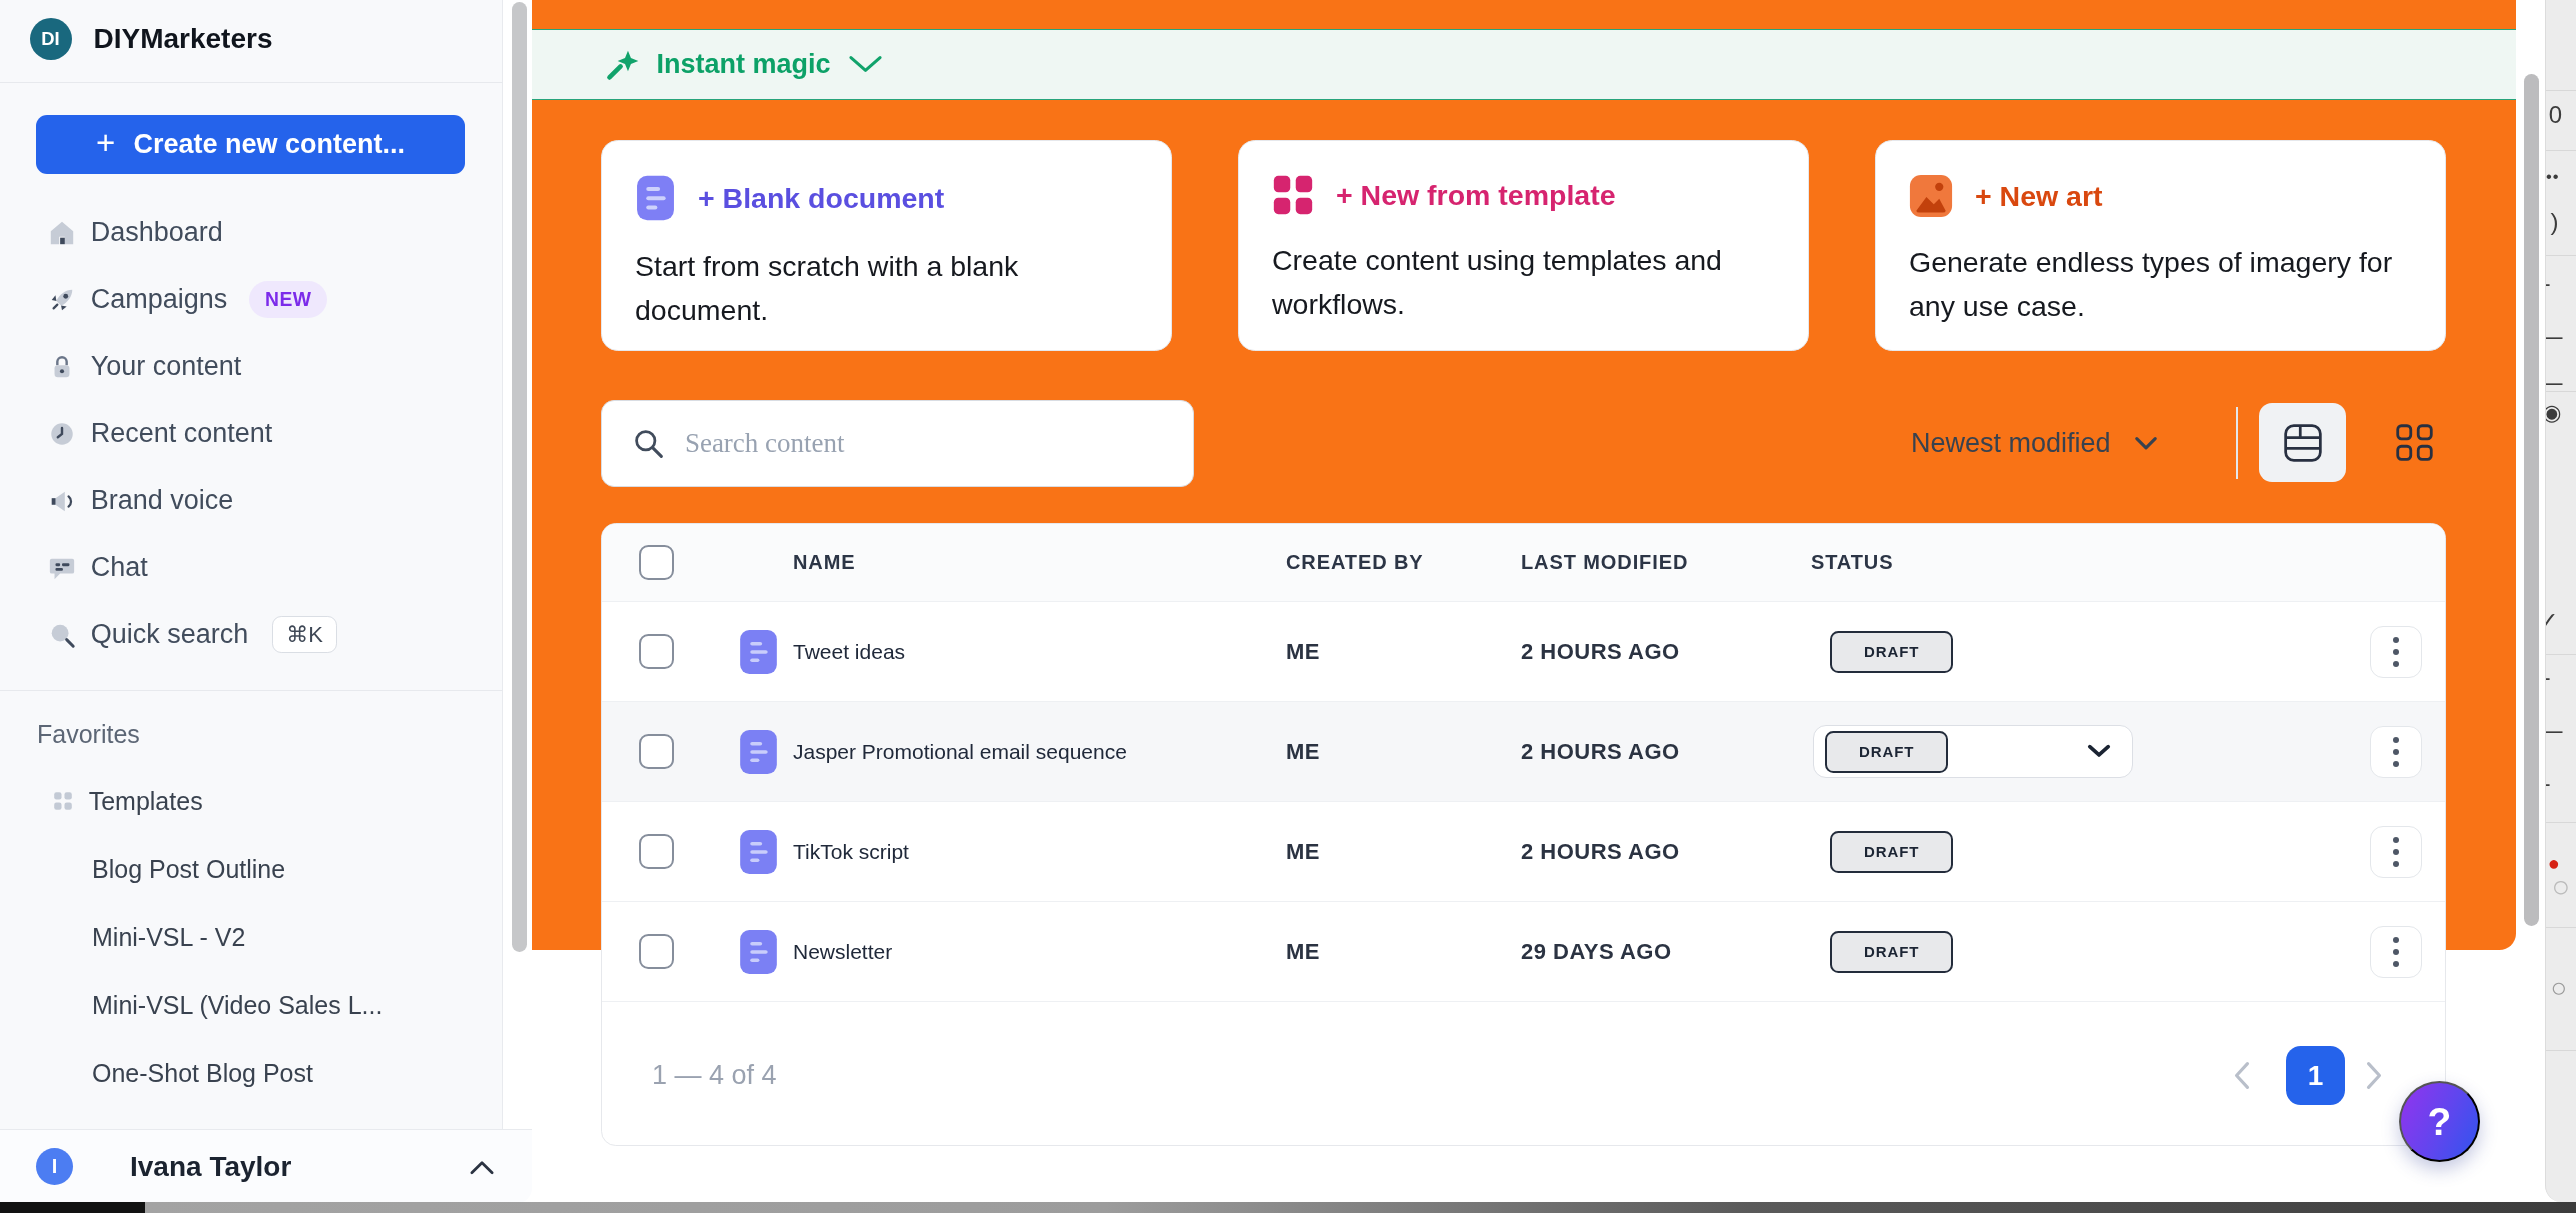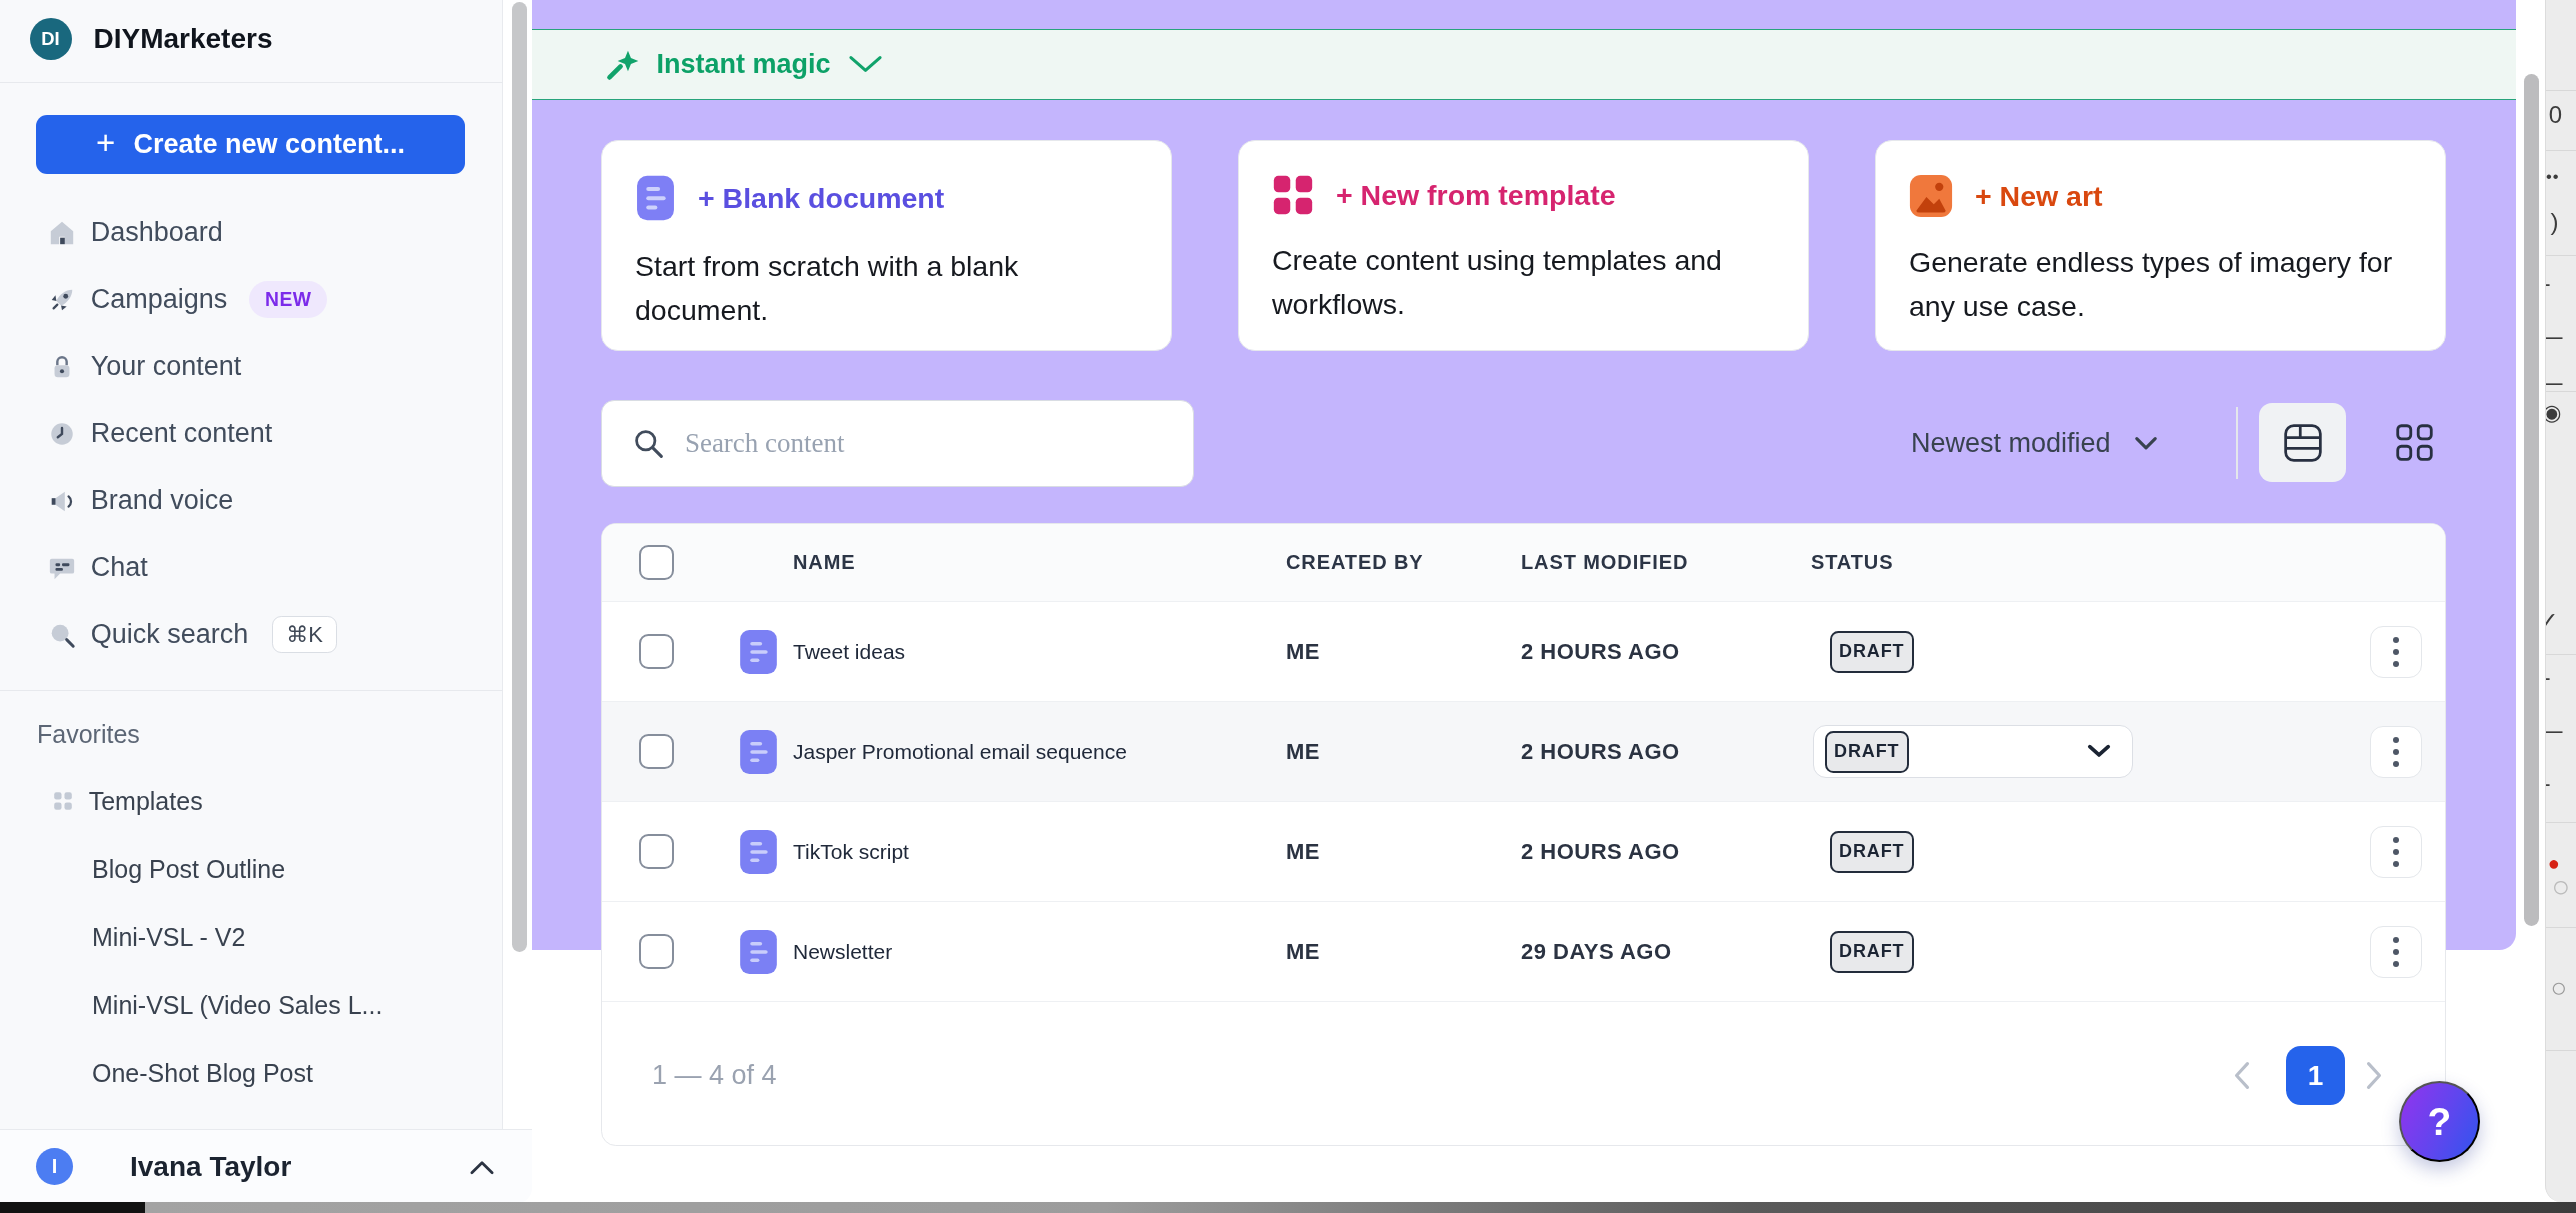--- a/index.html
+++ b/index.html
@@ -26,21 +26,21 @@
   .fav-item .nav-label{font-size:25px;color:#39424f;}
   .fav-item.sub{padding-left:92px;}
   .fav-item.sub .nav-label{margin-left:0;}
   .sb-scroll-thumb{position:absolute;left:512px;top:1.8px;width:14.7px;height:950px;border-radius:7.4px;background:#c6c7c9;cursor:pointer;}
   .sb-footer{position:absolute;left:0;top:1129px;width:532px;height:74px;background:#fbfcfe;border-top:0.9px solid #e8eaee;border-radius:0 0 14.7px 0;box-sizing:border-box;cursor:pointer;}
   .sbf-avatar{position:absolute;left:36px;top:18.4px;width:37px;height:37px;border-radius:50%;background:#4c7df2;color:#fff;font-size:20px;font-weight:700;display:flex;align-items:center;justify-content:center;}
   .sbf-name{position:absolute;left:86px;top:0;height:74px;display:flex;align-items:center;font-size:28px;font-weight:700;color:#1b2330;margin-left:44px;}
   .sbf-chev{position:absolute;left:468px;top:28.5px;}
 
   
-  .main{position:absolute;left:532px;top:0;width:1984px;height:950px;background:#c4b5fd;border-radius:0 0 16.6px 0;}
+  .main{position:absolute;left:532px;top:0;width:1984px;height:950px;background:#f97316;border-radius:0 0 16.6px 0;}
   .banner{position:absolute;left:0;top:28.5px;width:1984px;height:71px;box-sizing:border-box;background:#eff7f3;border-top:1.8px solid #27a47b;border-bottom:1.8px solid #27a47b;display:flex;align-items:center;padding-left:71px;gap:16.6px;cursor:pointer;}
   .banner-label{font-size:27px;font-weight:700;color:#0ca167;}
   .cards{position:absolute;left:69px;top:140px;width:1845px;display:grid;grid-template-columns:repeat(3,1fr);gap:66px;}
   .card{height:211px;border:1.8px solid #e6e8ec;border-radius:16.6px;box-sizing:border-box;padding:33px 35px 0 33px;background:#fff;cursor:pointer;}
   .card-head{display:flex;align-items:center;gap:22px;}
   .card-title{font-size:28.5px;font-weight:700;}
   .card.c1 .card-title{color:#5a4fe0;}
   .card.c2 .card-title{color:#d6246f;}
   .card.c3 .card-title{color:#d9480f;}
   .card-desc{margin-top:22px;font-size:28.5px;line-height:44px;color:#16191f;}
@@ -58,21 +58,21 @@
   .thead{height:77px;background:#fafbfc;border-bottom:0.9px solid #eef0f3;position:relative;}
   .th{position:absolute;top:0;height:77px;display:flex;align-items:center;font-size:20px;font-weight:700;color:#2c3546;letter-spacing:0.9px;}
   .checkbox{width:35px;height:35px;border:2.3px solid #868e9c;border-radius:9.2px;background:#fff;box-sizing:border-box;cursor:pointer;}
   .thead .checkbox{position:absolute;left:37px;top:21px;}
   .trow{height:99px;border-bottom:0.9px solid #eef0f3;position:relative;}
   .trow.hover{background:#f6f7f9;}
   .trow .checkbox{position:absolute;left:37px;top:32px;}
   .doc-ic{position:absolute;left:138px;top:28px;}
   .tname{position:absolute;left:191px;top:0;height:99px;display:flex;align-items:center;font-size:21px;color:#20293a;cursor:pointer;}
   .tmeta{position:absolute;top:0;height:99px;display:flex;align-items:center;font-size:22px;font-weight:700;color:#2b3342;letter-spacing:0.5px;}
-  .badge-draft{height:42px;padding:0 7px;display:inline-flex;align-items:center;background:#e8e9eb;border:2.3px solid #232c3b;border-radius:8.3px;font-size:18px;font-weight:700;color:#1c2534;letter-spacing:0.9px;box-sizing:border-box;}
+  .badge-draft{height:42px;padding:0 32px;display:inline-flex;align-items:center;background:#e8e9eb;border:2.3px solid #232c3b;border-radius:8.3px;font-size:15px;font-weight:700;color:#1c2534;letter-spacing:0.9px;box-sizing:border-box;}
   .trow .badge-abs{position:absolute;left:1228px;top:28.5px;}
   .status-dd{position:absolute;left:1211px;top:23px;width:320px;height:53px;background:#fff;border:1.8px solid #dcdfe5;border-radius:13px;display:flex;align-items:center;justify-content:space-between;padding:0 20px 0 11px;box-sizing:border-box;cursor:pointer;}
   .kebab{position:absolute;left:1768px;top:24px;width:52px;height:52px;border:1.8px solid #e4e7eb;border-radius:13px;background:#fff;display:flex;flex-direction:column;align-items:center;justify-content:center;gap:5.5px;box-sizing:border-box;cursor:pointer;}
   .kdot{width:6.4px;height:6.4px;border-radius:50%;background:#4e5766;}
   .pager{position:relative;height:147px;}
   .range{position:absolute;left:50px;top:0;height:147px;display:flex;align-items:center;font-size:27px;color:#9aa2b0;}
   .pchev{position:absolute;top:58px;cursor:pointer;}
   .pchev.l{left:1630px;}
   .pchev.r{left:1762px;}
   .page-btn{position:absolute;left:1684px;top:44px;width:59px;height:59px;border-radius:14.7px;background:#2563eb;color:#fff;font-size:28px;font-weight:700;display:flex;align-items:center;justify-content:center;cursor:pointer;}

